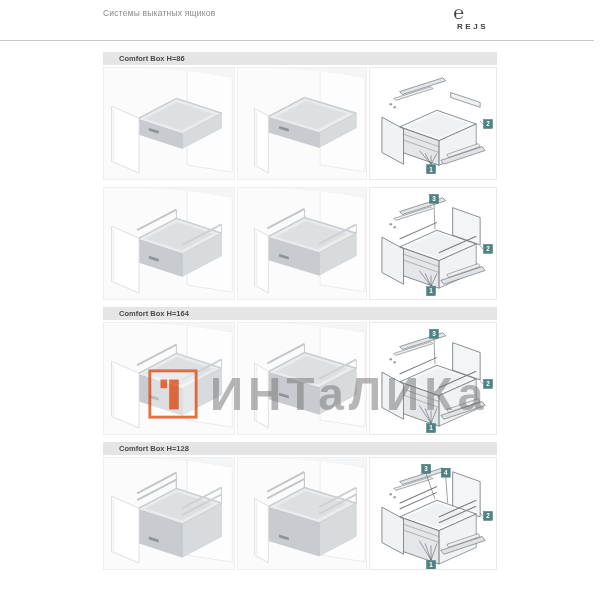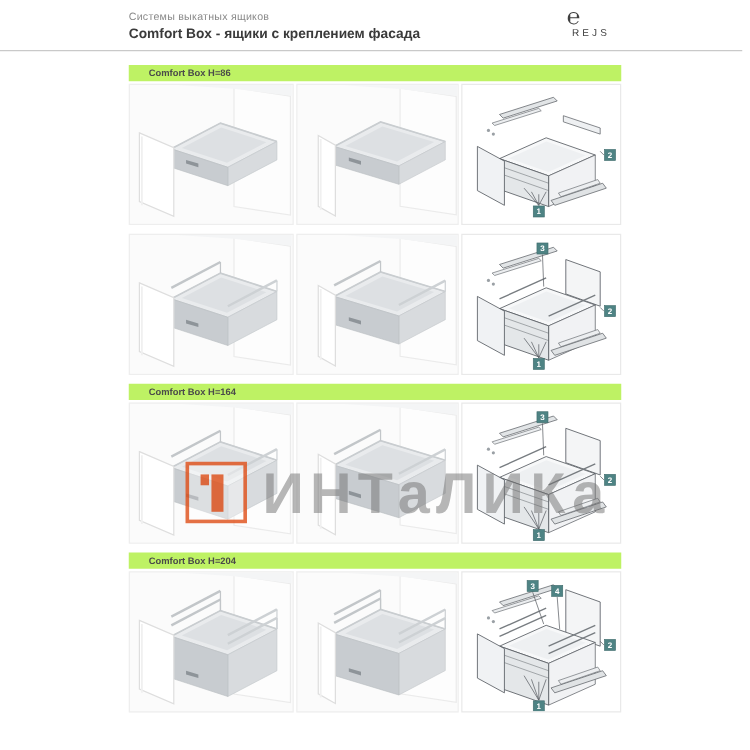--- a/index.html
+++ b/index.html
@@ -4,47 +4,46 @@
 <style>
   html,body{margin:0;padding:0;background:#fff;}
   .page{position:relative;width:594px;height:600px;background:#ffffff;overflow:hidden;
         font-family:"Liberation Sans",sans-serif;color:#3c3c3c;}
   
   .hdr{position:absolute;left:103px;top:8px;}
   .eyebrow{font-size:8.5px;color:#8a8a8a;letter-spacing:.2px;}
   .title{font-size:11px;font-weight:bold;color:#3a3a3a;margin-top:3px;}
   .logo{position:absolute;right:106px;top:4px;text-align:center;color:#3f3f3f;}
   .logo .mark{font-size:18px;line-height:18px;}
-  .logo .brand{font-size:8px;font-weight:normal;letter-spacing:2.5px;margin-top:0;padding-left:28px;}
+  .logo .brand{font-size:8px;font-weight:bold;letter-spacing:2.5px;margin-top:0;padding-left:28px;}
   .rule{position:absolute;left:0;right:0;top:40px;border-top:1px solid #c9c9c9;}
   
   .content{position:absolute;left:103px;top:52px;width:394px;}
   .section{margin-bottom:7px;}
-  .sec-bar{height:13px;line-height:13px;background:#bef264;font-size:7.5px;
+  .sec-bar{height:13px;line-height:13px;background:#e5e5e5;font-size:7.5px;
            font-weight:bold;color:#4a4a4a;padding-left:16px;}
   .row{display:flex;gap:2px;margin-top:2px;}
   .cell{margin:0;padding:0;height:113px;background:#fbfbfb;border:1px solid #eeeeee;
         box-sizing:border-box;overflow:hidden;}
   .cell.c1{width:132px;} .cell.c2{width:130px;} .cell.c3{width:128px;background:#ffffff;border-color:#e9e9e9;}
   .cell svg{display:block;width:100%;height:100%;}
   
   .wm{position:absolute;left:146px;top:366px;display:flex;align-items:center;gap:10px;
       z-index:6;pointer-events:none;}
   .wm-text{font-size:46px;font-weight:bold;letter-spacing:5px;color:rgba(112,112,112,0.5);
            line-height:56px;white-space:nowrap;text-align:right;}
   .wm-logo{opacity:.82;}
 </style>
 </head>
 <body>
 
 <div class="page">
 
   <div class="hdr">
     <div class="eyebrow">Системы выкатных ящиков</div>
-    <div class="title">Comfort Box - ящики с креплением фасада</div>
   </div>
 
   <div class="logo">
     <div class="mark">℮</div>
     <div class="brand">REJS</div>
   </div>
 
   <div class="rule"></div>
 
   <div class="content">
@@ -276,21 +275,21 @@
               <g>
                 <rect x="60.5" y="6.5" width="9" height="9" fill="#4e8384" stroke="#3f6b6c" stroke-width="0.5"></rect>
                 <text x="65" y="13.4" text-anchor="middle" font-size="6.5" font-weight="bold" font-family="Liberation Sans, sans-serif" fill="#ffffff">3</text>
               </g>
             </svg>
           </figure>
       </div>
     </section>
 
     <section class="section">
-      <div class="sec-bar">Comfort Box H=204</div>
+      <div class="sec-bar">Comfort Box H=128</div>
       <div class="row">
         <figure class="cell c1">
             <svg class="ph-a" viewBox="0 0 131 113">
               <rect x="0" y="0" width="131" height="113" fill="#fbfbfb"></rect>
               <polygon points="84,2 130,9 130,106 84,99" fill="#fdfdfd" stroke="#ebebeb" stroke-width="1"></polygon>
               <polygon points="38,0 131,0 131,9 84,3" fill="#f4f5f6" stroke="none" stroke-width="0"></polygon>
               <polygon points="33,52 73,31 119,46 79,67" fill="#e9ebed" stroke="#c6cacd" stroke-width="0.6"></polygon>
               <polygon points="41.6,51.4 73.6,34.6 110.4,46.6 78.4,63.4" fill="#dde0e3" stroke="none" stroke-width="0"></polygon>
               <polygon points="79,67 119,46 119,80 79,101" fill="#d8dbde" stroke="#c3c7ca" stroke-width="0.5"></polygon>
               <polygon points="33,52 79,67 79,101 33,86" fill="#c8ccd0" stroke="#b9bdc1" stroke-width="0.5"></polygon>

